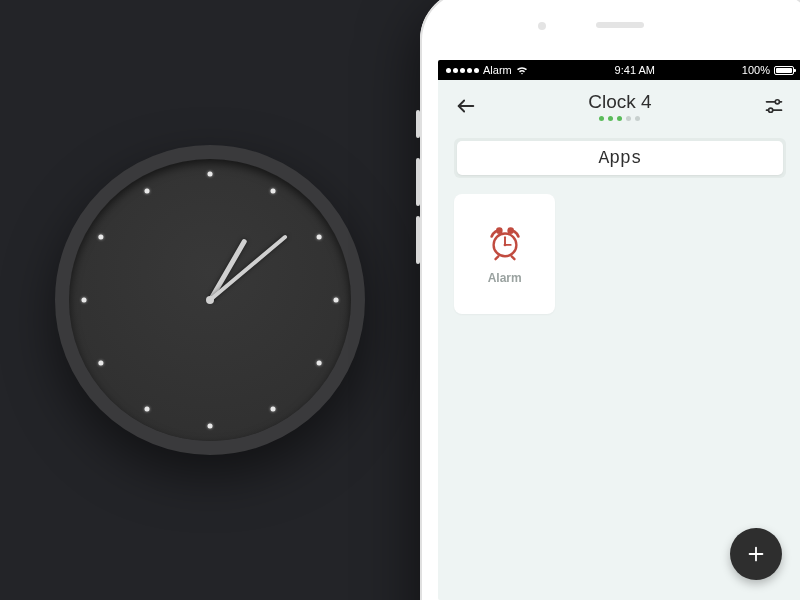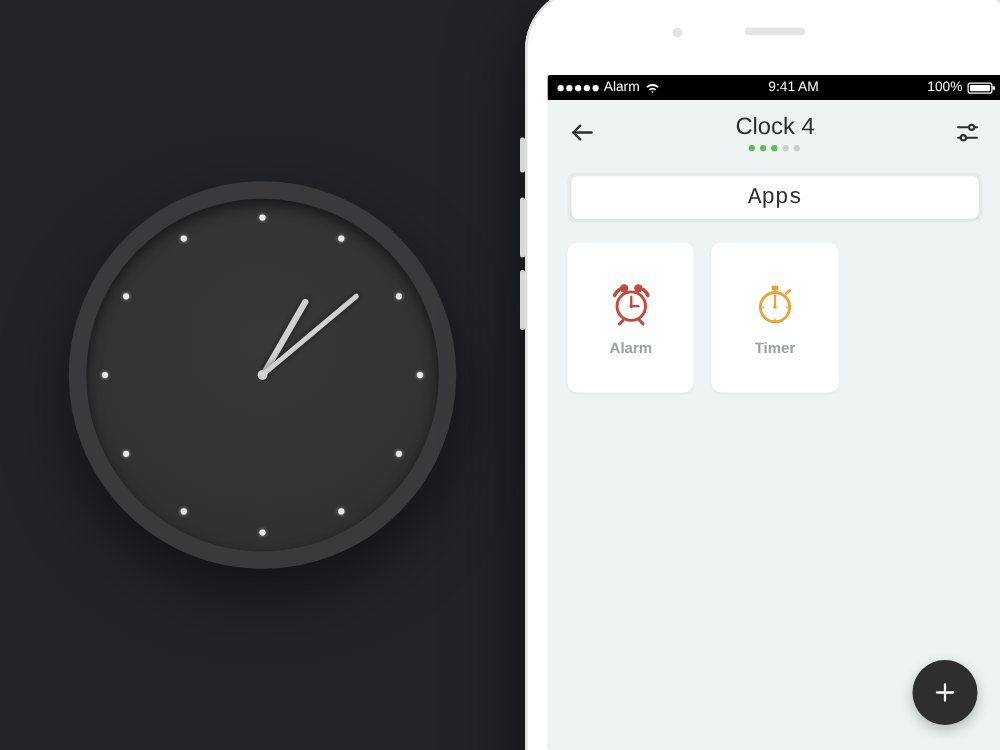--- a/index.html
+++ b/index.html
@@ -152,39 +152,20 @@
               <path d="M10 8 Q7 10 6 13" stroke="#c14b3f" stroke-width="3" fill="none" stroke-linecap="round"></path>
               <path d="M30 8 Q33 10 34 13" stroke="#c14b3f" stroke-width="3" fill="none" stroke-linecap="round"></path>
               <circle cx="14" cy="7" r="3.5" fill="#c14b3f"></circle>
               <circle cx="26" cy="7" r="3.5" fill="#c14b3f"></circle>
               <line x1="13" y1="34" x2="10" y2="37" stroke="#c14b3f" stroke-width="2.5" stroke-linecap="round"></line>
               <line x1="27" y1="34" x2="30" y2="37" stroke="#c14b3f" stroke-width="2.5" stroke-linecap="round"></line>
             </svg>
           </div>
           <div class="label">Alarm</div>
         </div>
-        <div class="app-card">
-          <div class="icon-wrap">
-            <svg width="36" height="36" viewBox="0 0 40 40">
-              <circle cx="20" cy="23" r="13" fill="#fff" stroke="#e8a33c" stroke-width="2.5"></circle>
-              <rect x="17" y="4" width="6" height="4" rx="1" fill="#e8a33c"></rect>
-              <rect x="19" y="7" width="2" height="4" fill="#e8a33c"></rect>
-              <line x1="30" y1="11" x2="33" y2="8" stroke="#e8a33c" stroke-width="2.5" stroke-linecap="round"></line>
-              <circle cx="20" cy="23" r="1.5" fill="#e8a33c"></circle>
-              <line x1="20" y1="23" x2="20" y2="13" stroke="#e8a33c" stroke-width="2" stroke-linecap="round"></line>
-              <g stroke="#e8a33c" stroke-width="1.3">
-                <line x1="20" y1="11" x2="20" y2="13"></line>
-                <line x1="20" y1="33" x2="20" y2="35"></line>
-                <line x1="8" y1="23" x2="10" y2="23"></line>
-                <line x1="30" y1="23" x2="32" y2="23"></line>
-              </g>
-            </svg>
-          </div>
-          <div class="label">Timer</div>
-        </div>
       </div>
 
     <div class="fab">
       <svg width="22" height="22" viewBox="0 0 24 24" fill="none" stroke="#fff" stroke-width="2" stroke-linecap="round">
           <line x1="12" y1="5" x2="12" y2="19"></line>
           <line x1="5" y1="12" x2="19" y2="12"></line>
         </svg>
     </div>
 
   </div>

